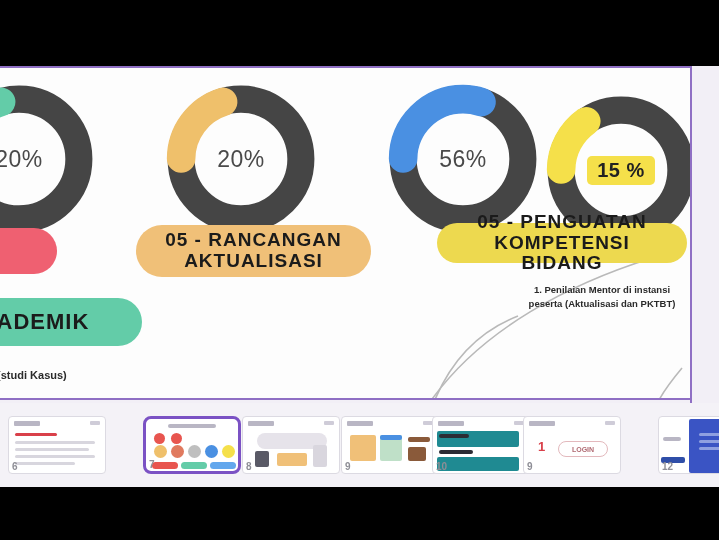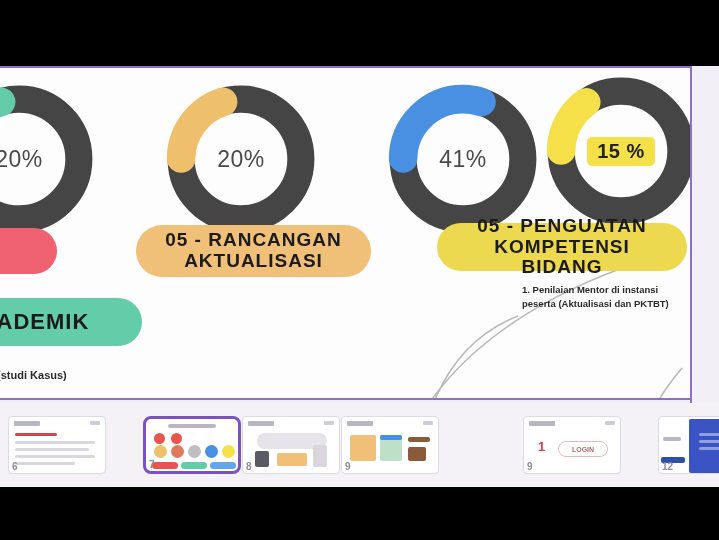--- a/index.html
+++ b/index.html
@@ -24,37 +24,37 @@
   .donut svg{display:block;width:158px;height:158px;}
   .donut-center{position:absolute;left:0;top:0;width:158px;height:158px;
                 display:flex;align-items:center;justify-content:center;}
   .donut-label{font-size:23px;color:#4a4a4a;letter-spacing:.5px;font-weight:400;}
   .donut-label.hl{background:#f5e04a;color:#222;font-weight:bold;border-radius:5px;
                   padding:3px 10px;font-size:20px;}
 
   #donut-0{left:58px;top:12px;}
   #donut-1{left:280px;top:12px;}
   #donut-2{left:502px;top:12px;}
-  #donut-3{left:660px;top:4px;}
+  #donut-3{left:660px;top:23px;}
 
   
   .pill{position:absolute;border-radius:40px;display:flex;align-items:center;
         justify-content:center;text-align:center;font-weight:bold;color:#1b1b1b;
         letter-spacing:1px;line-height:1.08;box-sizing:border-box;padding:6px 16px;}
 
   #pill-01{left:-10px;top:160px;width:185px;height:46px;background:#ef6071;font-size:21px;}
   #pill-02{left:-20px;top:230px;width:280px;height:48px;background:#63cca8;font-size:22px;}
   #pill-03{left:254px;top:157px;width:235px;height:52px;background:#f0c078;font-size:19px;}
   #pill-04{left:398px;top:226px;width:222px;height:52px;background:#62a7ed;font-size:19px;}
-  #pill-05{left:555px;top:155px;width:250px;height:48px;background:#edd94f;font-size:19px;}
+  #pill-05{left:555px;top:155px;width:250px;height:40px;background:#edd94f;font-size:19px;}
 
   
   .subtext{position:absolute;font-size:11px;font-weight:bold;color:#2a2a2a;line-height:1.45;}
   #sub-02{left:-8px;top:284px;width:280px;}
-  #note-05{left:640px;top:215px;width:160px;font-size:9.5px;line-height:1.5;}
+  #note-05{left:640px;top:215px;width:160px;font-size:9.5px;line-height:1.5;text-align:center;}
 
   
   #arcs{position:absolute;left:0;top:0;width:812px;height:334px;pointer-events:none;}
 
   
   #filmstrip{position:absolute;left:0;top:403px;width:719px;height:84px;background:#f4f2f7;}
   .thumb{position:absolute;top:13px;width:98px;height:58px;background:#fff;
          border:1px solid #dcdae2;border-radius:4px;overflow:hidden;box-sizing:border-box;}
   .thumb.sel{border:3px solid #7b52c4;border-radius:8px;}
   .thumb-num{position:absolute;left:3px;bottom:1px;font-size:10px;color:#8e8e96;font-weight:bold;}
@@ -104,21 +104,21 @@
           <span class="donut-label">20%</span>
         </div>
       </div>
 
       <div class="donut" id="donut-2">
         <svg viewBox="0 0 42 42">
           <circle cx="21" cy="21" r="15.9155" fill="none" stroke="#454545" stroke-width="7.2"></circle>
           <circle class="seg" cx="21" cy="21" r="15.9155" fill="none" stroke="#4a90e2" stroke-width="7.6" stroke-linecap="round" stroke-dasharray="30 70" stroke-dashoffset="25" transform="rotate(-90 21 21)"></circle>
         </svg>
         <div class="donut-center">
-          <span class="donut-label">41%</span>
+          <span class="donut-label">56%</span>
         </div>
       </div>
 
       <div class="donut" id="donut-3">
         <svg viewBox="0 0 42 42">
           <circle cx="21" cy="21" r="15.9155" fill="none" stroke="#454545" stroke-width="7.2"></circle>
           <circle class="seg" cx="21" cy="21" r="15.9155" fill="none" stroke="#f5e04a" stroke-width="7.6" stroke-linecap="round" stroke-dasharray="15 85" stroke-dashoffset="25" transform="rotate(-90 21 21)"></circle>
         </svg>
         <div class="donut-center">
           <span class="donut-label hl">15 %</span>
@@ -193,20 +193,32 @@
           <div class="pg"></div>
         </div>
       <div class="sh" style="left:8px;top:18px;width:26px;height:26px;background:#f0c078;"></div>
       <div class="sh" style="left:38px;top:18px;width:22px;height:26px;background:#bfe0c8;"></div>
       <div class="sh" style="left:38px;top:18px;width:22px;height:5px;background:#4a90e2;"></div>
       <div class="sh" style="left:66px;top:20px;width:22px;height:5px;background:#8a5a3a;"></div>
       <div class="sh" style="left:66px;top:30px;width:18px;height:14px;background:#8a5a3a;"></div>
       <span class="thumb-num">9</span>
     </div>
 
+    <div class="thumb" style="left:432px;">
+      <div class="t-hdr">
+          <div class="lbl"></div>
+          <div class="pg"></div>
+        </div>
+      <div class="sh" style="left:4px;top:14px;width:82px;height:16px;background:#1f8a92;"></div>
+      <div class="sh" style="left:4px;top:32px;width:82px;height:6px;background:#fff;"></div>
+      <div class="sh" style="left:4px;top:40px;width:82px;height:14px;background:#1f8a92;"></div>
+      <div class="sh" style="left:6px;top:17px;width:30px;height:4px;background:#2c2c34;"></div>
+      <div class="sh" style="left:6px;top:33px;width:34px;height:4px;background:#2c2c34;"></div>
+      <span class="thumb-num">10</span>
+    </div>
 
     <div class="thumb" style="left:523px;">
       <div class="t-hdr">
           <div class="lbl"></div>
           <div class="pg"></div>
         </div>
       <div style="position:absolute;left:14px;top:22px;font-size:13px;color:#d9404a;font-weight:bold;">1</div>
       <div style="position:absolute;left:34px;top:24px;width:48px;height:14px;border:1px solid #e3b9bd;
                   border-radius:8px;display:flex;align-items:center;justify-content:center;
                   font-size:7px;font-weight:bold;color:#b06a72;">LOGIN</div>

